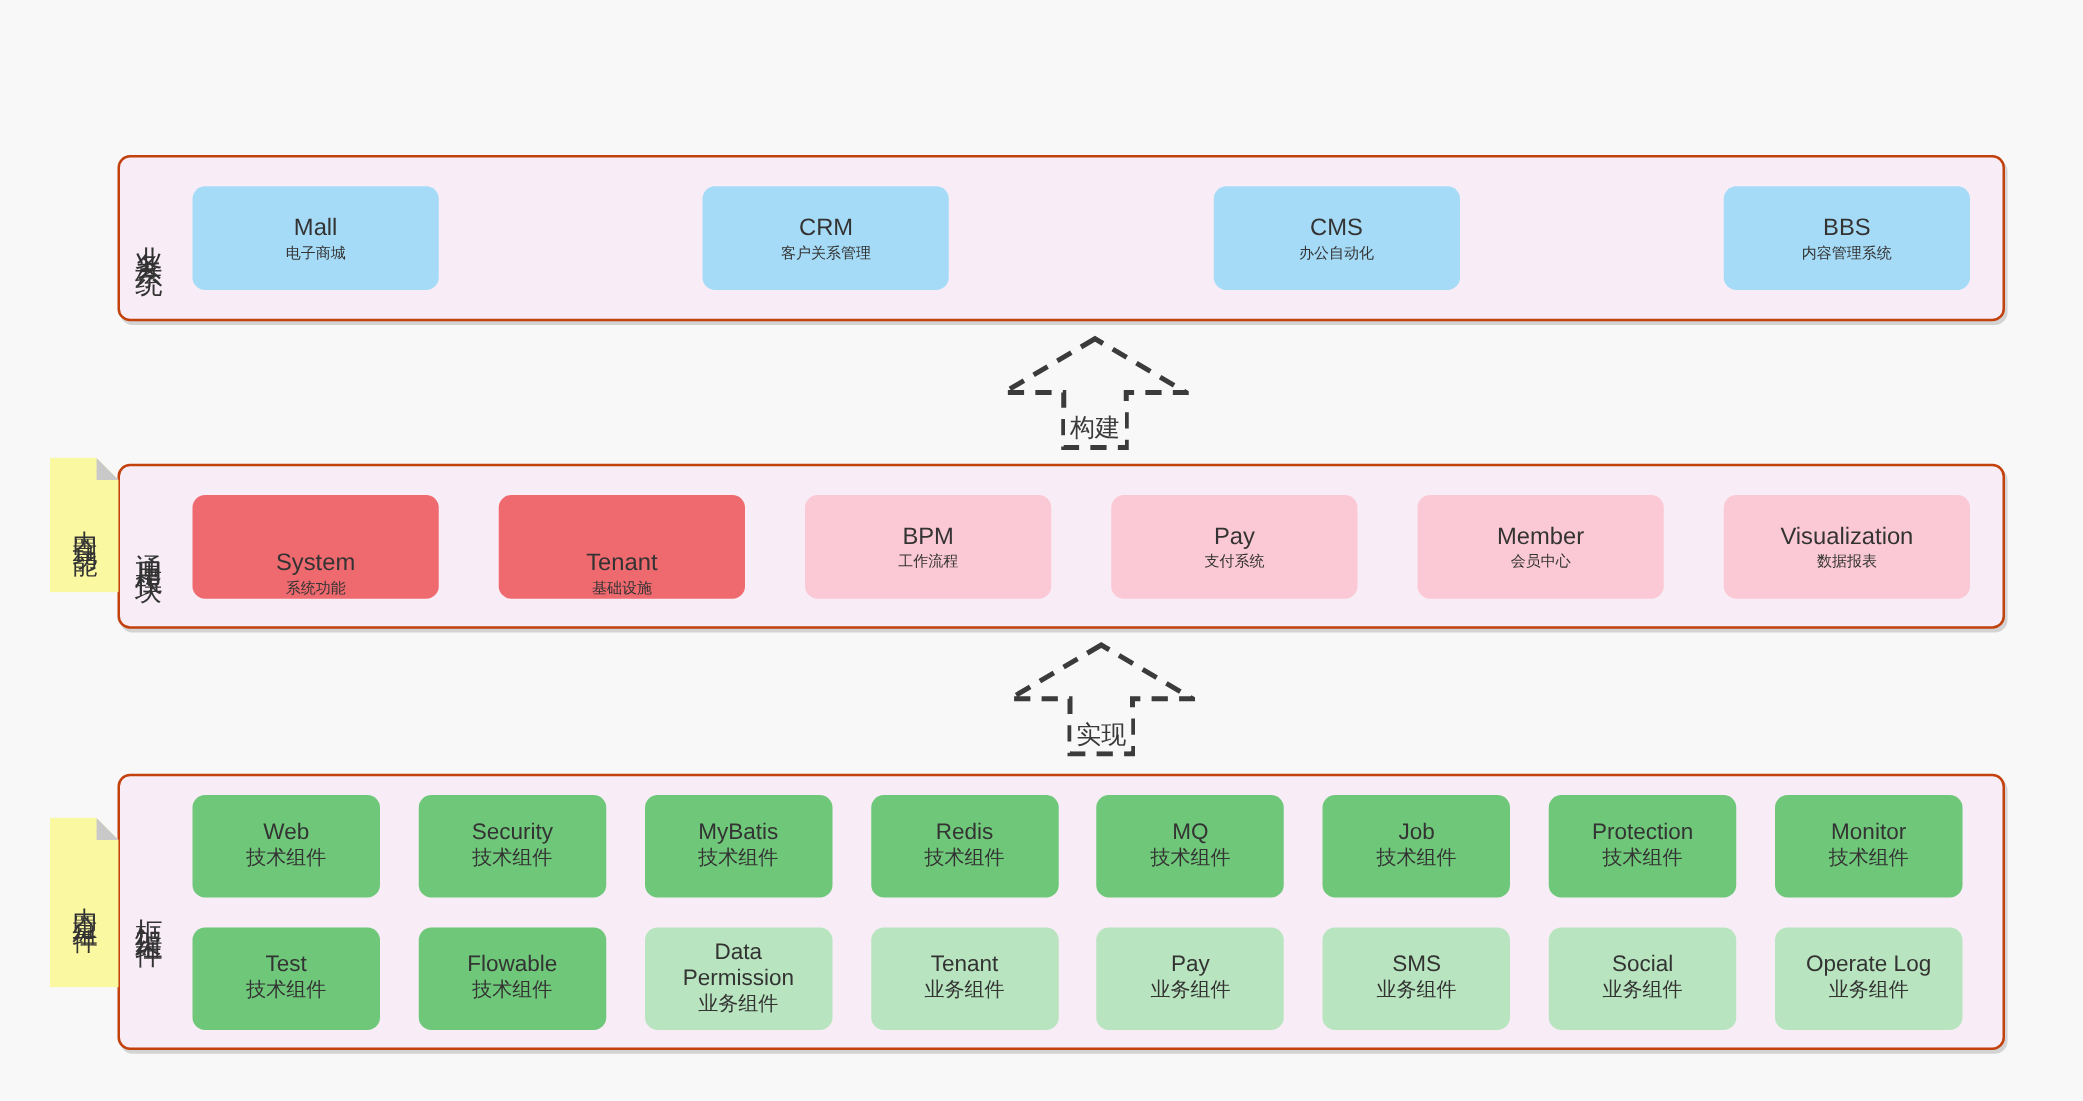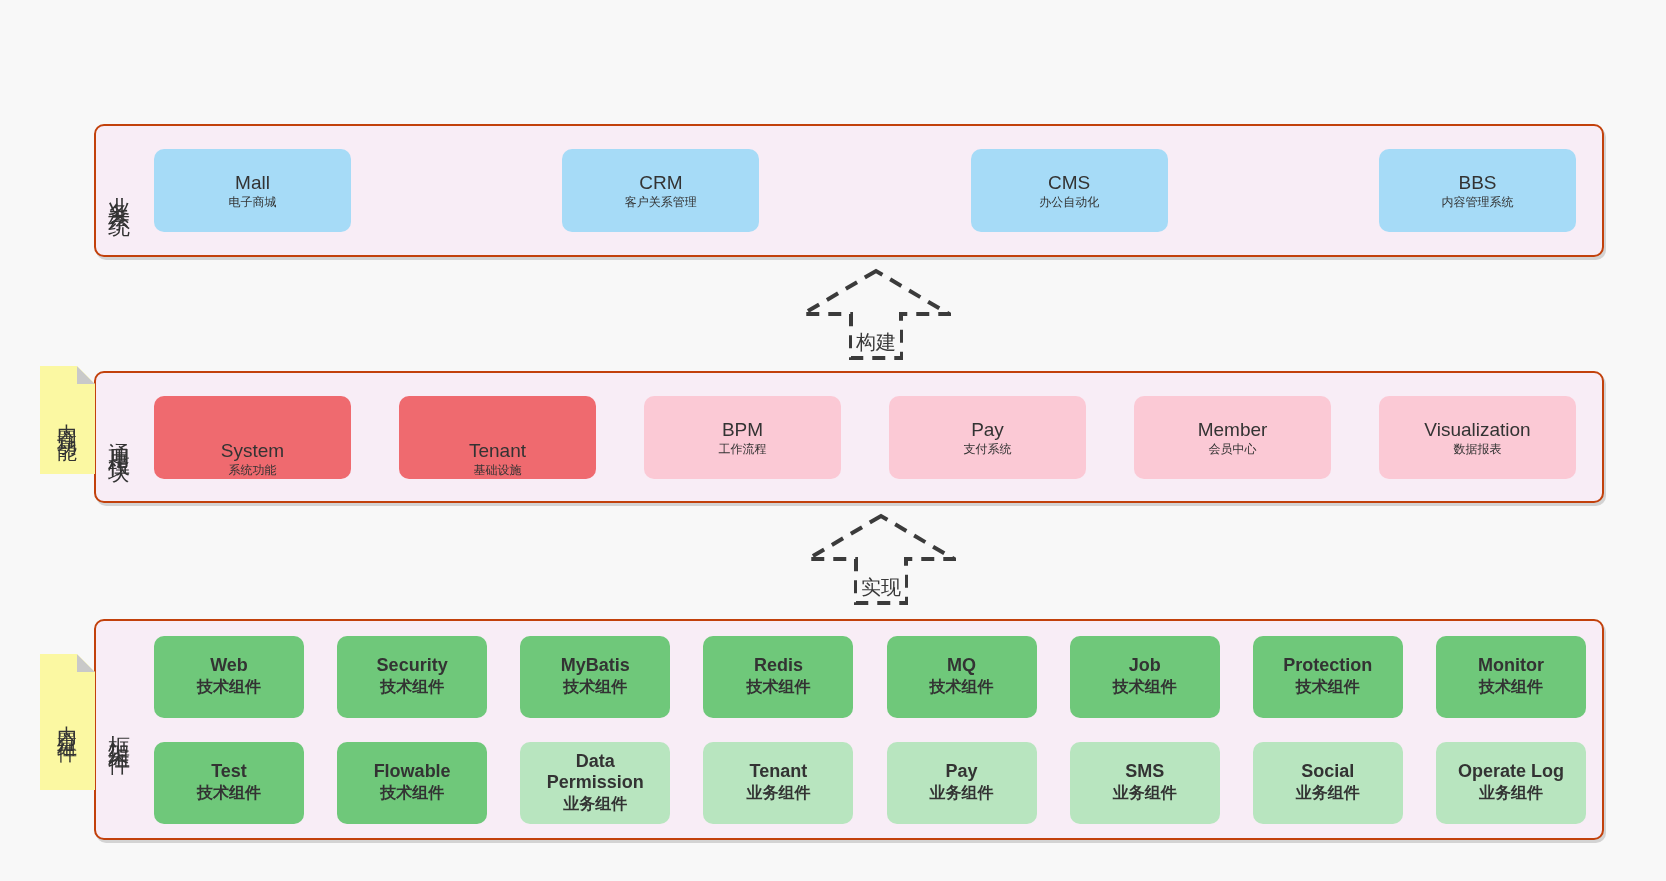--- a/index.html
+++ b/index.html
@@ -23,21 +23,21 @@
   .panel-label span{
     writing-mode:vertical-rl;text-orientation:upright;
     font-size:22px;letter-spacing:6px;color:#333;line-height:1;
   }
 
   .row6{flex:1;display:flex;justify-content:space-between;align-items:center;padding:0 26px 0 12px;}
   .row6 .box{width:197px;height:83px;}
 
   .grid8{flex:1;display:grid;grid-template-columns:repeat(8,150px);
     justify-content:space-between;align-content:center;row-gap:24px;
-    padding:0 16px 0 12px;font-weight:bold;}
+    padding:0 32px 0 12px;}
   .grid8 .box{width:150px;height:82px;}
 
   
   .box{
     border-radius:10px;display:flex;flex-direction:column;
     align-items:center;justify-content:center;text-align:center;
     box-sizing:border-box;
   }
   .box .en{font-size:19px;line-height:1.32;}
   .box .zh{font-size:12px;line-height:1.32;}

